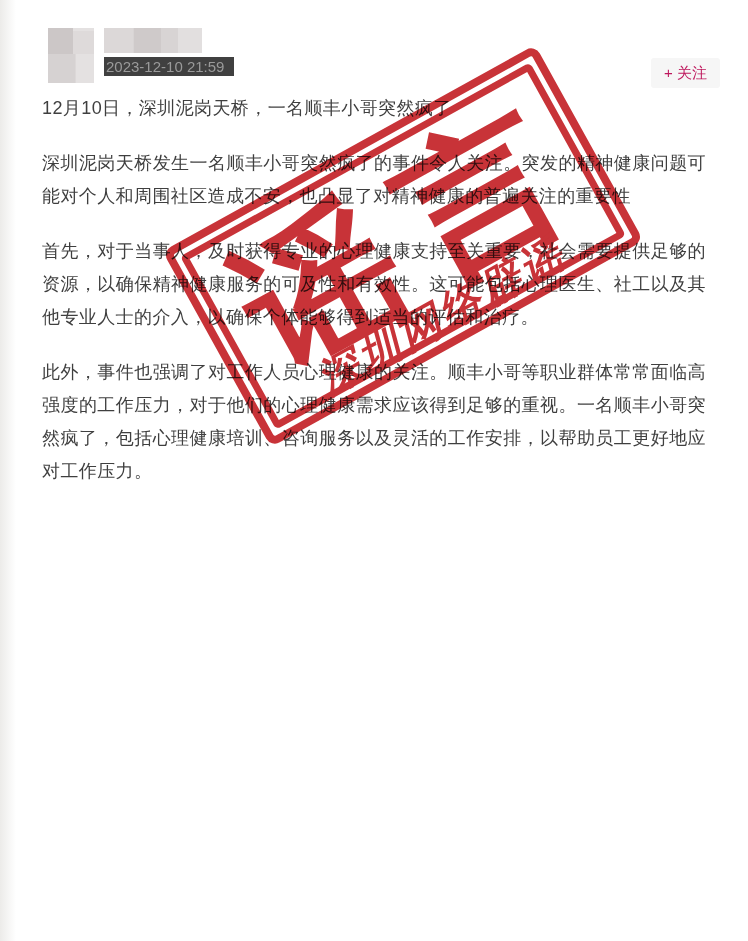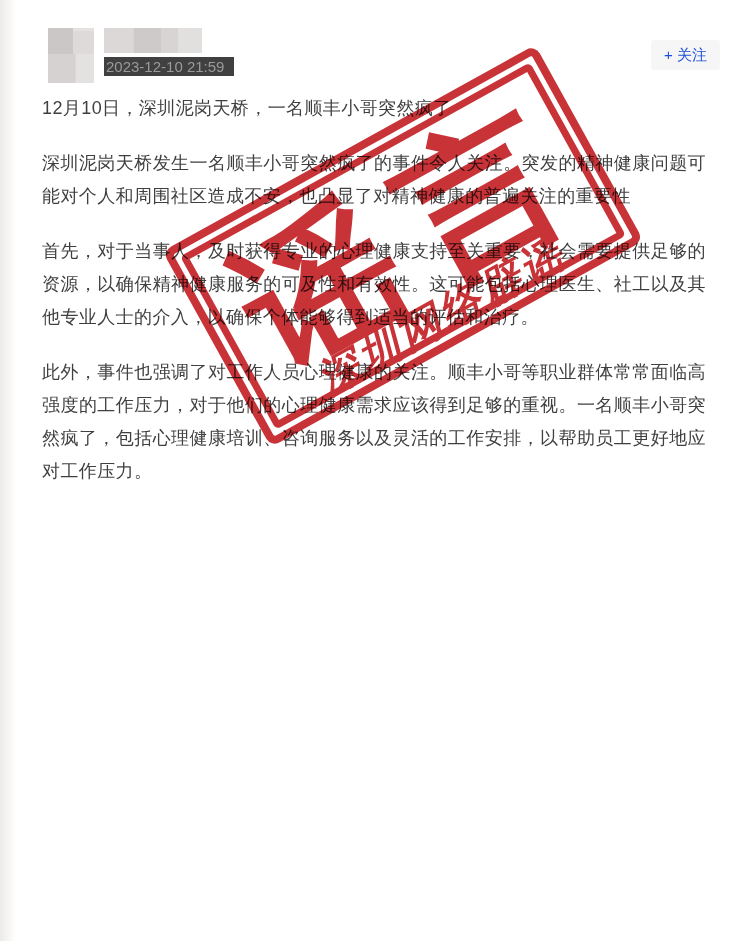--- a/index.html
+++ b/index.html
@@ -43,23 +43,23 @@
     background-size:30% 100%,28% 100%,25% 100%,100% 100%;
     background-position:0 0,42% 0,100% 0,0 0;
     background-repeat:no-repeat;
   }
   .timestamp{
     margin-top:4px;display:inline-block;
     font-size:15px;color:var(--muted);
     background:#404040;padding:1px 10px 1px 2px;
   }
   .follow{
-    position:absolute;right:0;top:12px;
+    position:absolute;right:0;top:30px;
     border:none;cursor:pointer;
-    background:#f6f6f6;color:#1d4ed8;
+    background:#f6f6f6;color:#be185d;
     font-size:15px;line-height:20px;padding:5px 13px;border-radius:3px;
     font-family:"Liberation Sans",sans-serif;
   }
   
   .content{position:absolute;left:0;top:84px;right:0;padding:8px 38px 0 42px;}
   .content p{
     margin:0 4px 22px 0;
     font-size:18px;line-height:33px;letter-spacing:0.4px;
     color:var(--body-text);
     text-align:justify;

